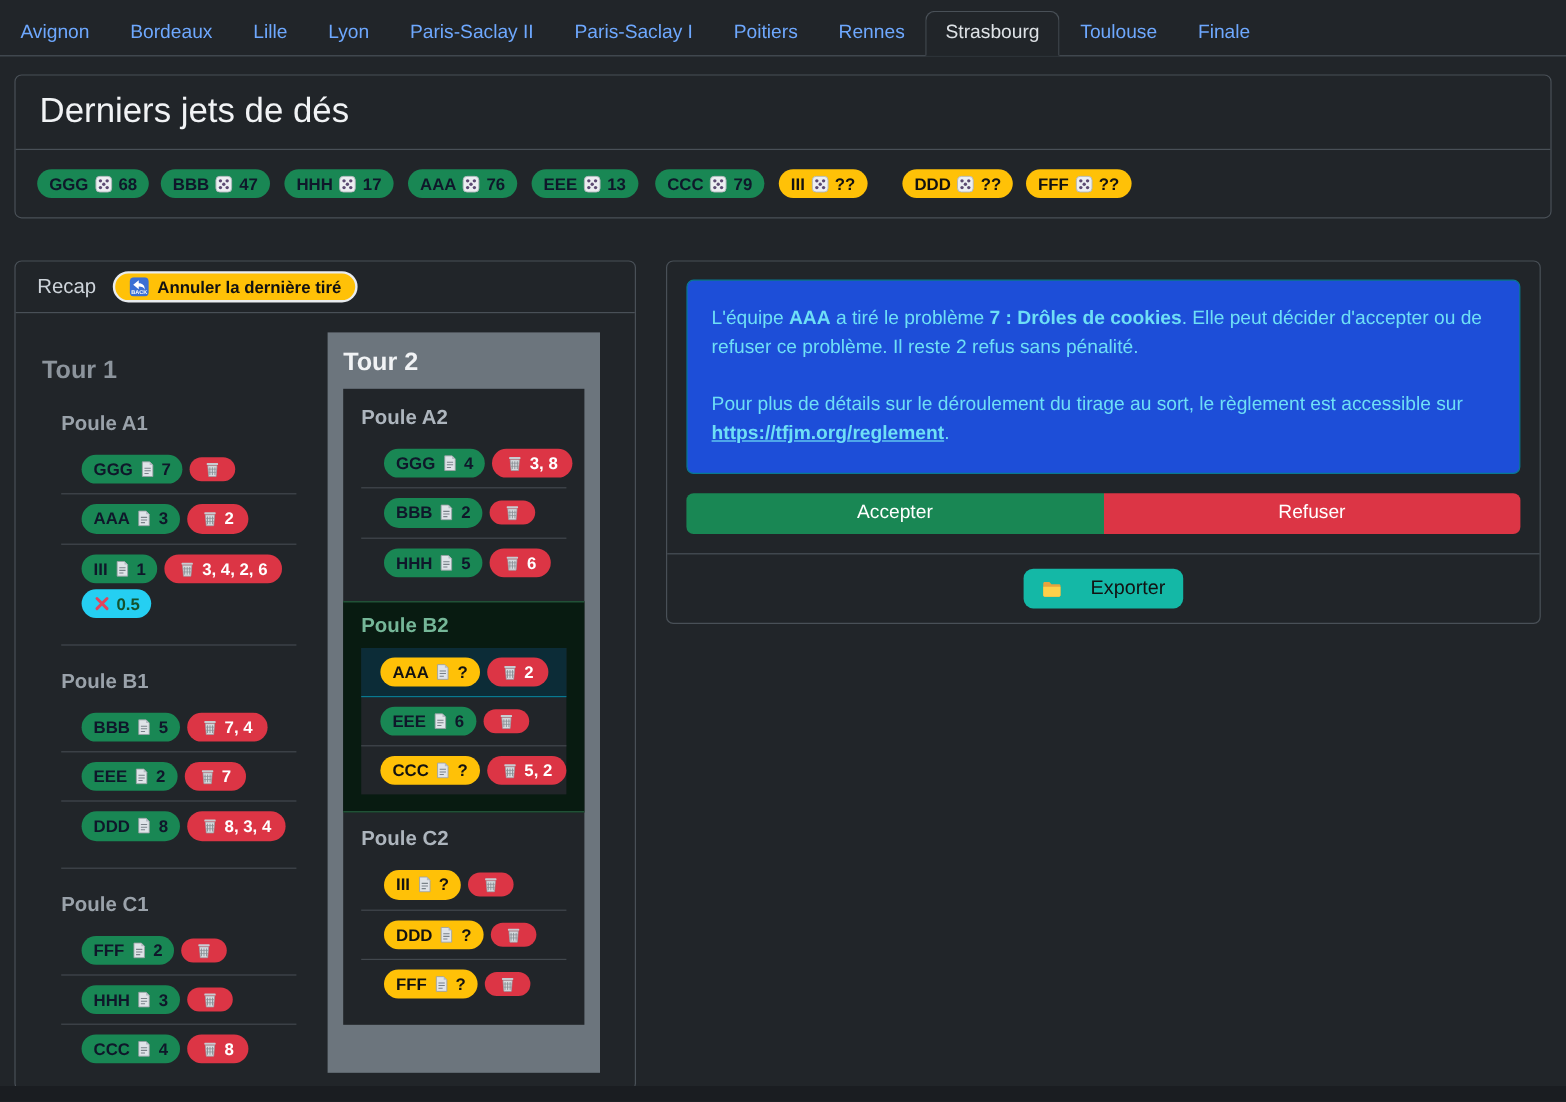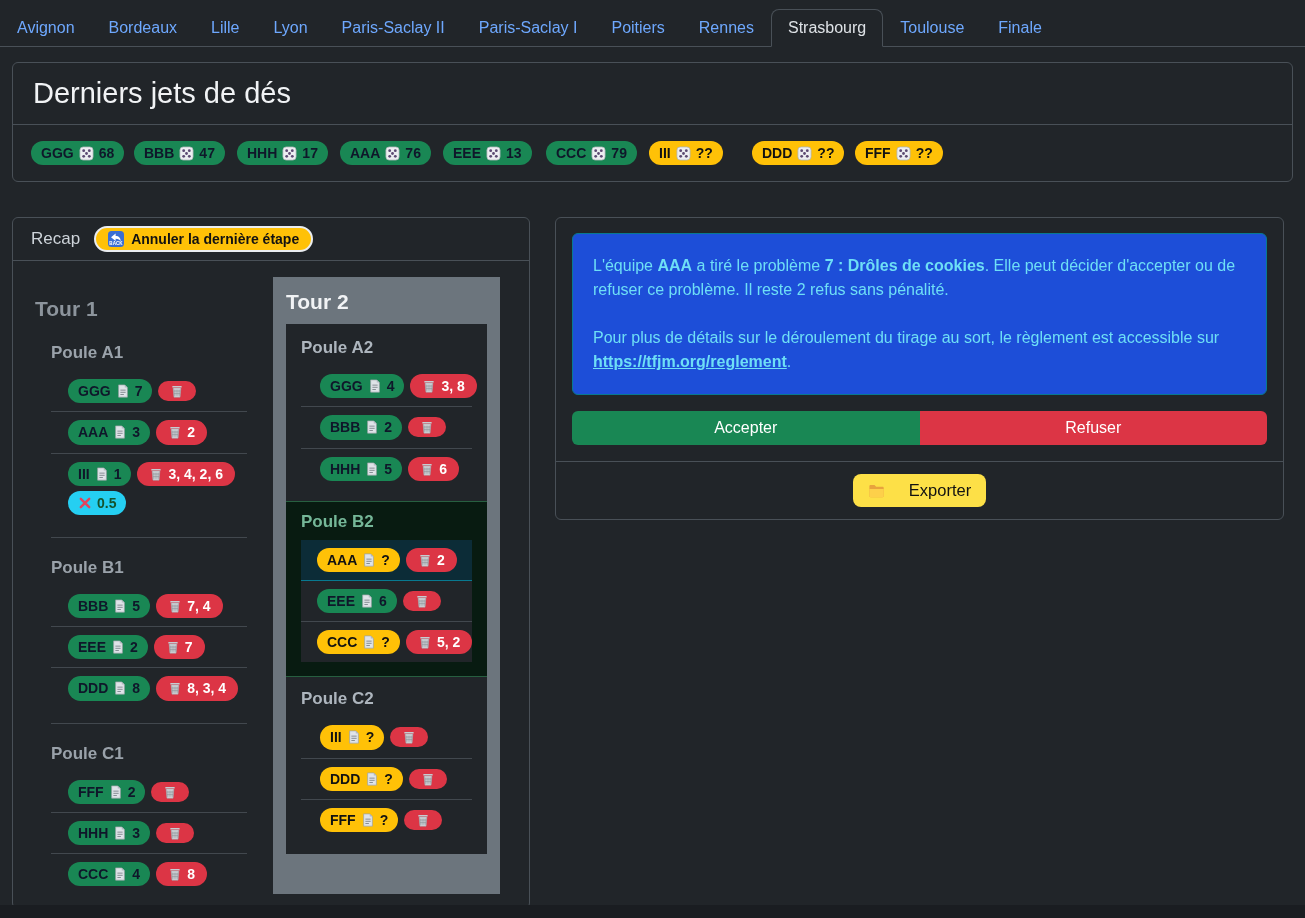--- a/index.html
+++ b/index.html
@@ -94,21 +94,21 @@
   .decision-row { display:flex; margin-top:16px; }
   .decision-row button {
     flex:1; border:none; padding:8px 0; font-size:16px; color:#fff;
     font-family:"Liberation Sans", sans-serif; cursor:pointer;
   }
   .btn-accept { background:#198754; border-radius:6px 0 0 6px; }
   .btn-refuse { background:#dc3545; border-radius:0 6px 6px 0; }
   .export-row { border-top:1px solid #495057; padding:12px; display:flex; justify-content:center; }
   .btn-export {
     display:inline-flex; align-items:center; gap:24px;
-    background:#fde047; color:#121212; border:none; border-radius:8px;
+    background:#14b8a6; color:#121212; border:none; border-radius:8px;
     padding:7px 15px; font-size:16.5px; cursor:pointer;
     font-family:"Liberation Sans", sans-serif;
   }
   .bottom-strip { position:absolute; left:0; bottom:0; width:100%; height:13px; background:#1a1d21; }
 </style>
 </head>
 <body>
 
 <nav class="nav-tabs">
     <a class="nav-tab" href="#">Avignon</a>
@@ -266,21 +266,21 @@
       <div class="recap-header">
         <span class="recap-title">Recap</span>
         <button class="undo-btn">
           <span class="icon">
               <svg viewBox="0 0 18 18" width="16" height="16">
                 <rect width="18" height="18" rx="4" fill="#3b6fd4"></rect>
                 <path d="M8.6 2.8L3.4 7l5.2 4.2V8.7c3 0 4.9.9 5.6 3.1.2-3.9-2-6.1-5.6-6.1z" fill="#fff"></path>
                 <text x="9" y="16.2" font-size="5.2" fill="#fff" text-anchor="middle" font-weight="bold" font-family="sans-serif">BACK</text>
               </svg>
             </span>
-          <span>Annuler la dernière étape</span>
+          <span>Annuler la dernière tiré</span>
         </button>
       </div>
       <div class="recap-body">
           <div class="tour-col">
             <div class="tour-title">Tour 1</div>
             <div class="poule poule-t1 poule-a1">
               <div class="poule-title">Poule A1</div>
               <div class="rows">
                 <div class="rrow">
                   <div class="row-line">

